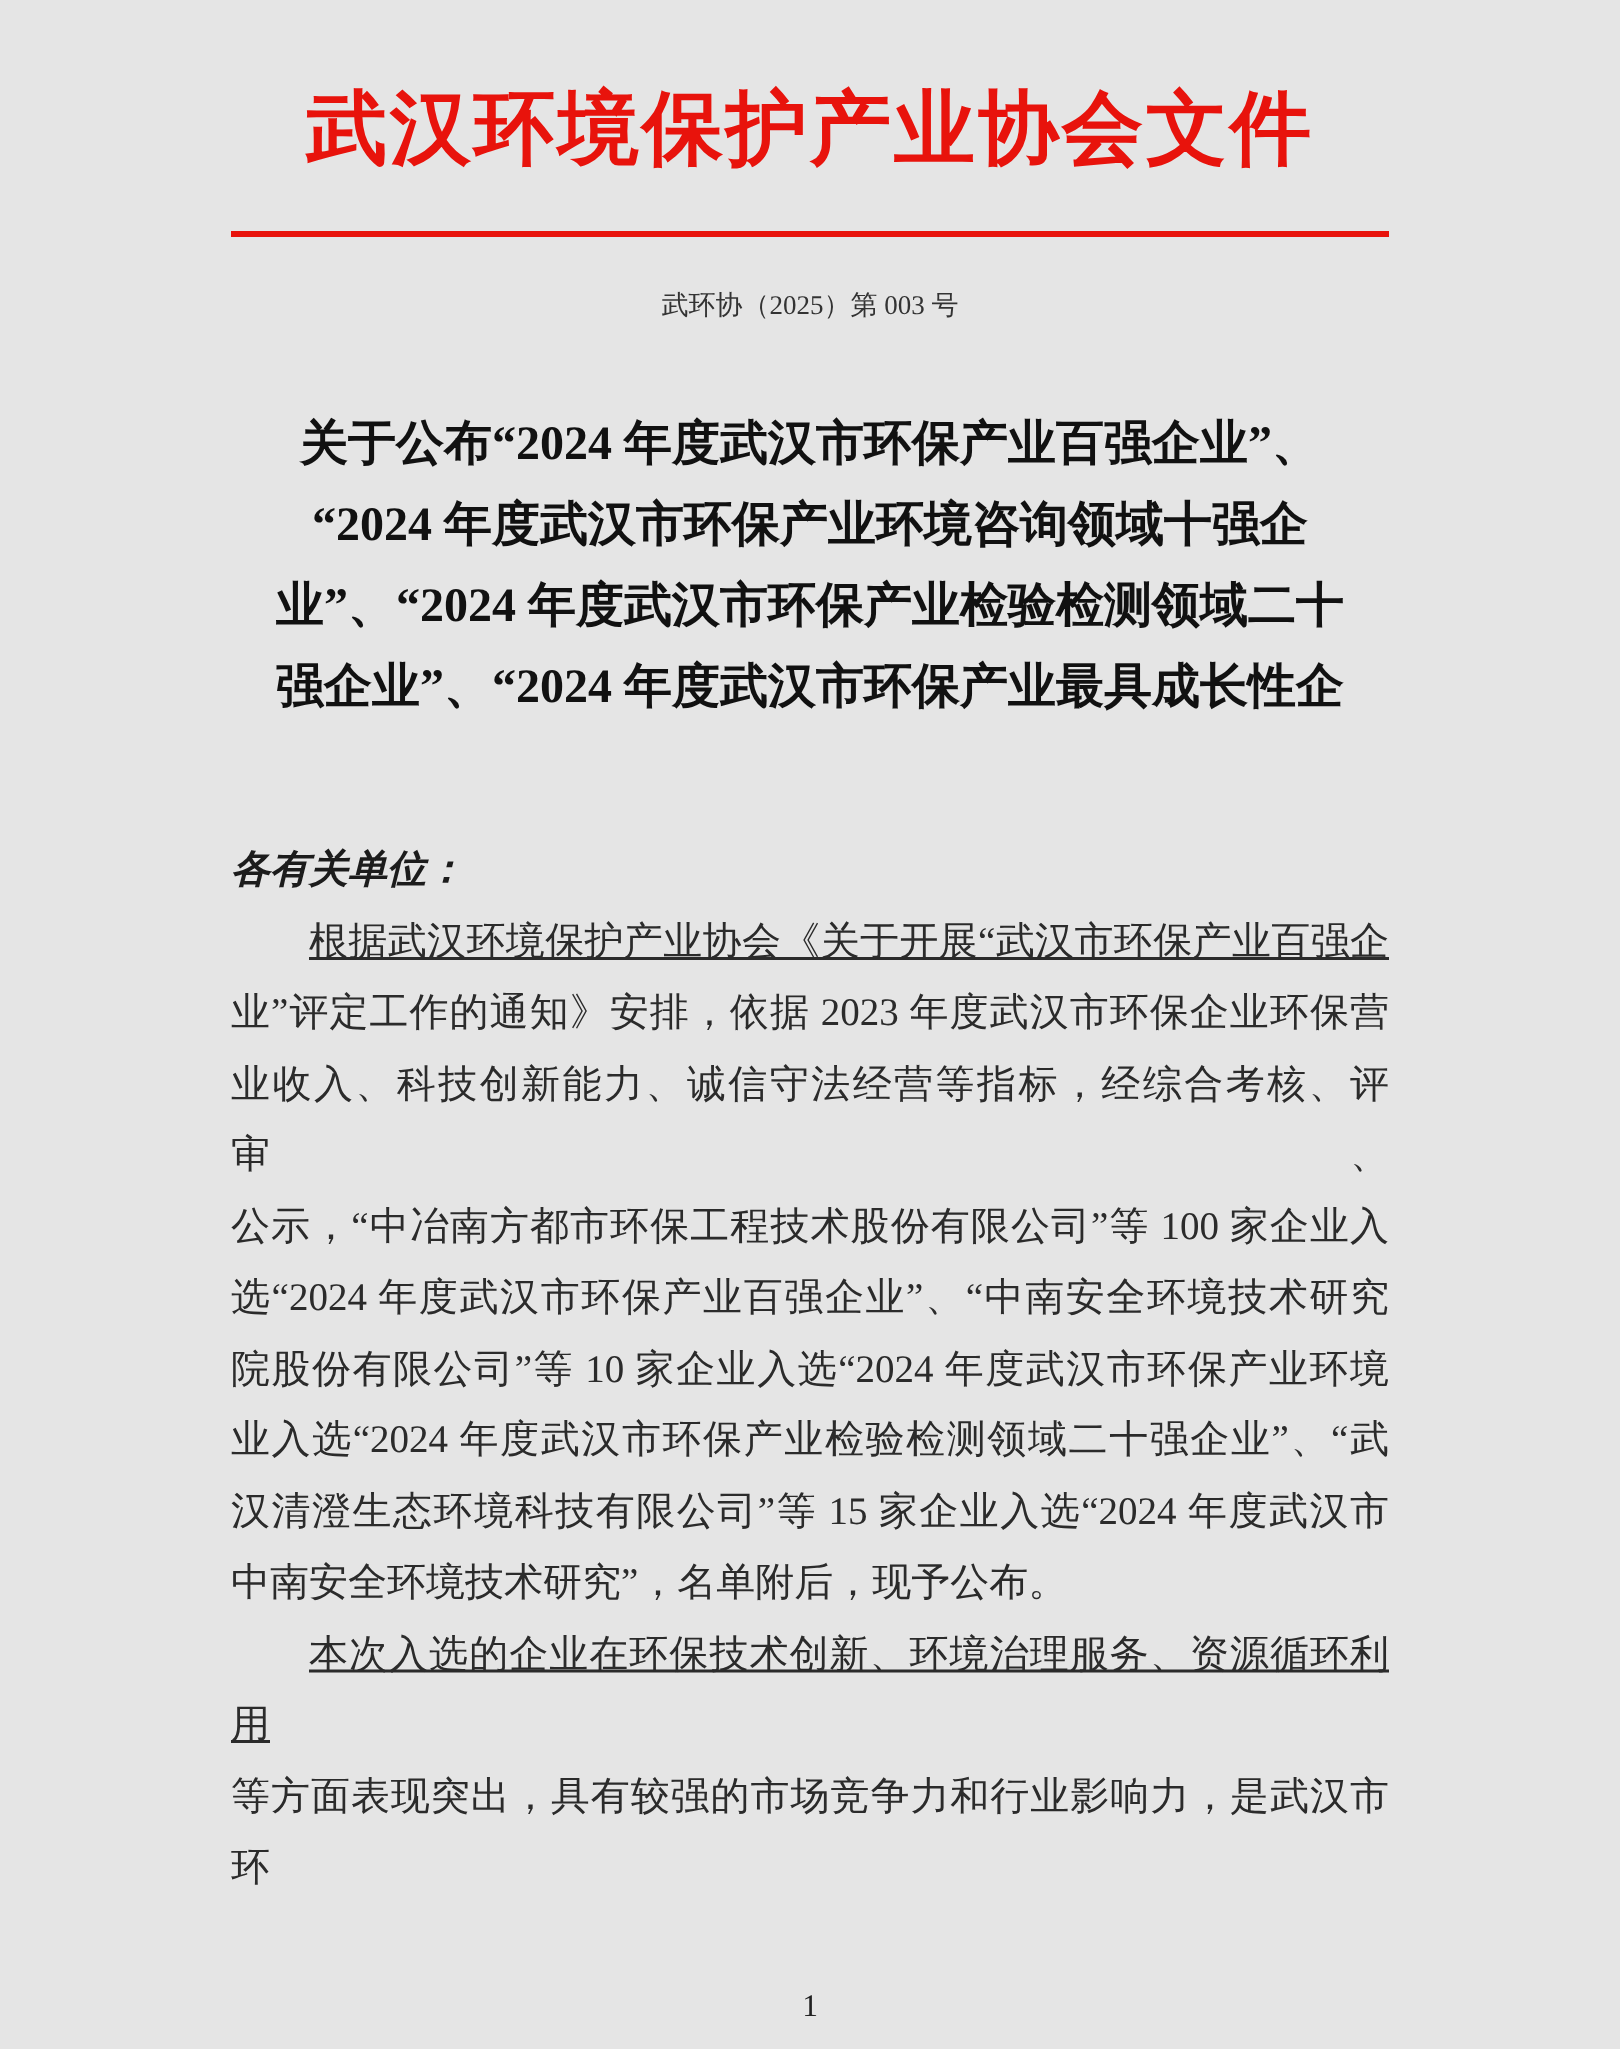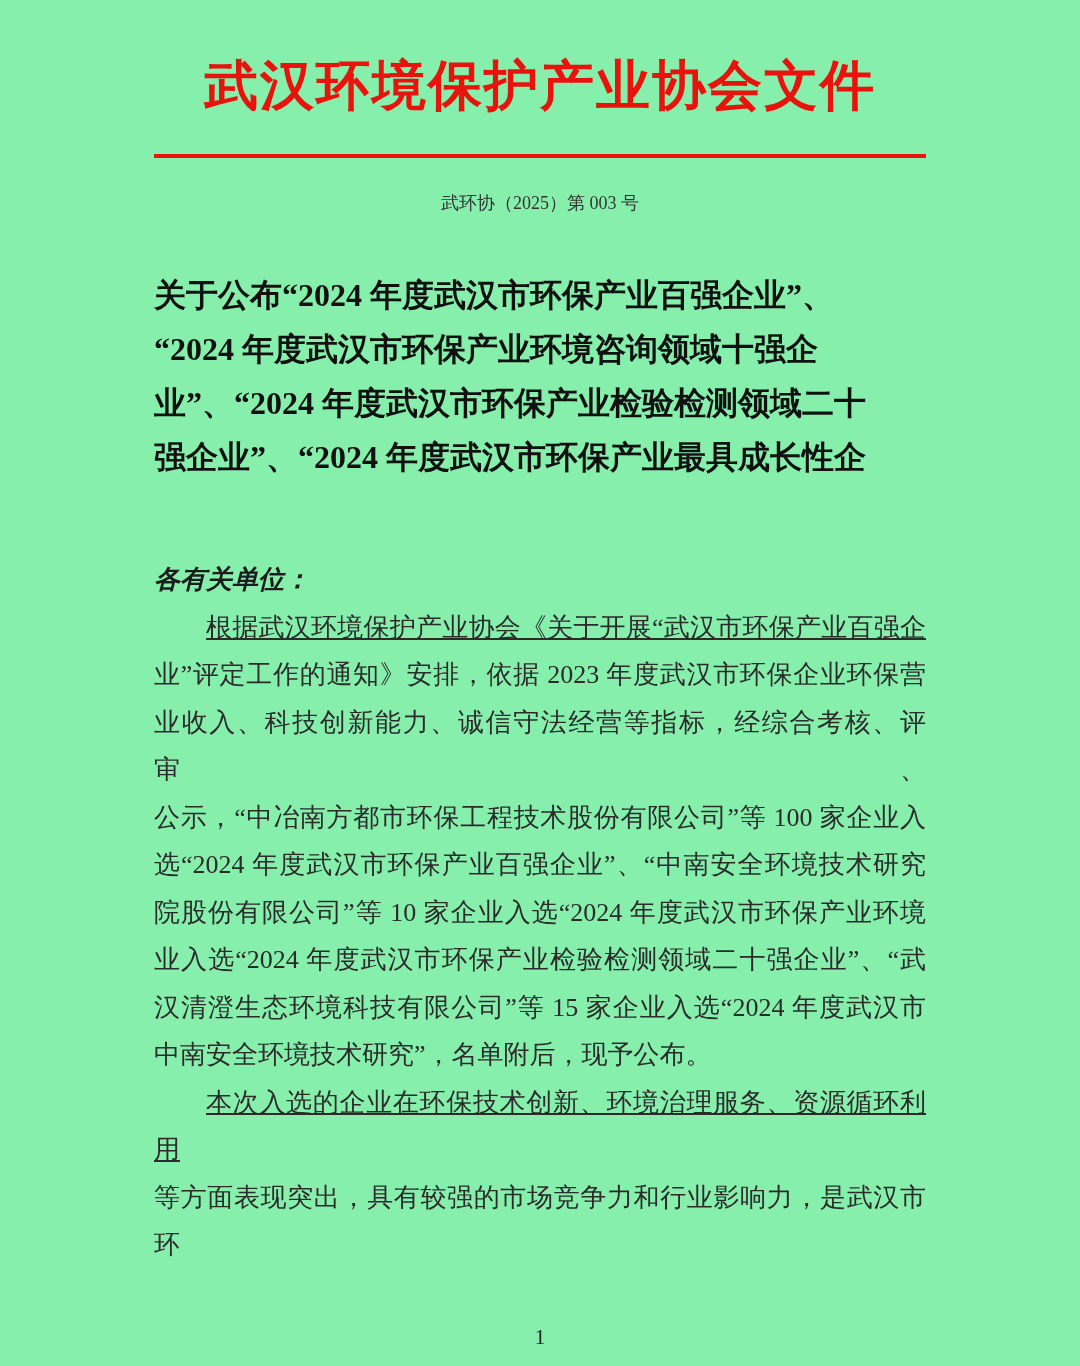--- a/index.html
+++ b/index.html
@@ -4,21 +4,21 @@
 <style>
   html, body {
     margin: 0;
     padding: 0;
     background: #ffffff;
   }
   .page {
     position: relative;
     width: 1080px;
     height: 1366px;
-    background: #86efac;
+    background: #e5e5e5;
     overflow: hidden;
     font-family: "Liberation Serif", "DejaVu Serif", serif;
     color: #262626;
   }
   .content {
     width: 772px;
     margin: 0 auto;
   }
   .org-title {
     margin: 0;
@@ -44,21 +44,21 @@
     color: #333333;
   }
   .doc-title {
     margin-top: 50px;
     font-weight: 700;
     color: #111111;
   }
   .title-line {
     font-size: 32px;
     line-height: 54px;
-    text-align: left;
+    text-align: center;
     white-space: nowrap;
   }
   .doc-body {
     margin-top: 72px;
     font-size: 26px;
     color: #2b2b2b;
   }
   .salutation {
     line-height: 47.5px;
     font-weight: 700;

